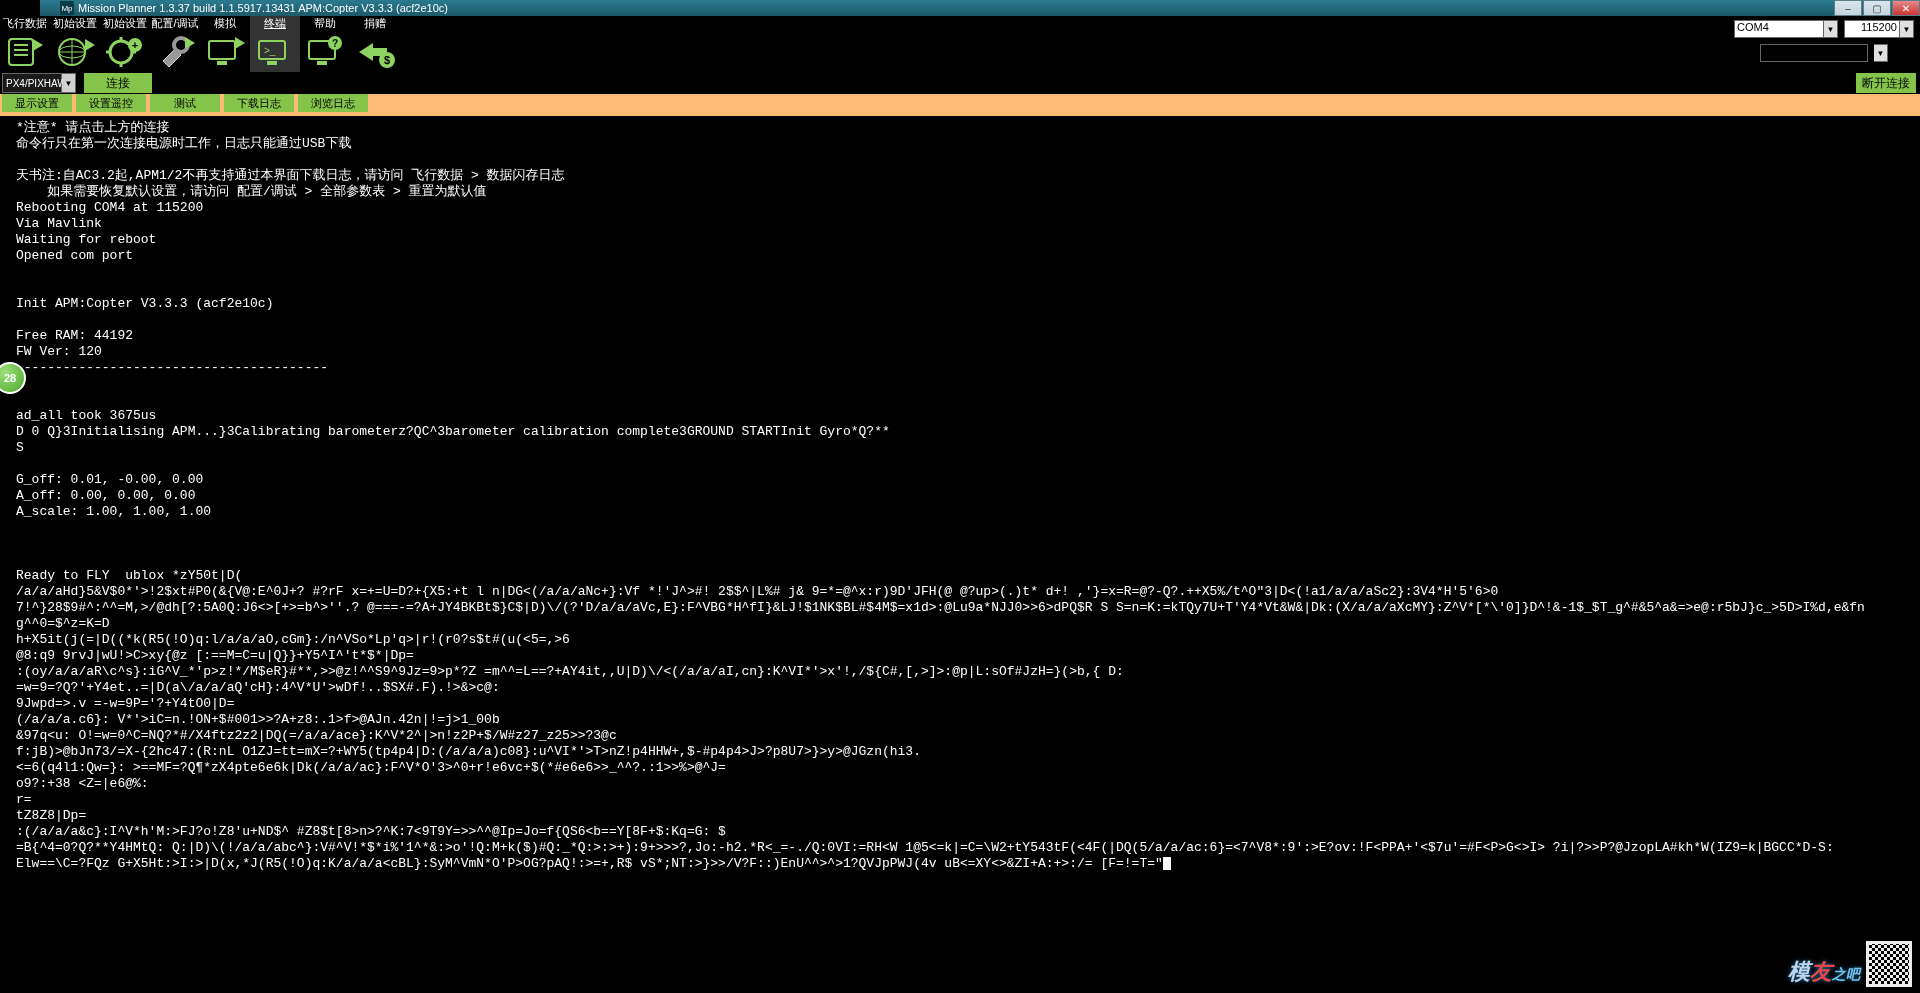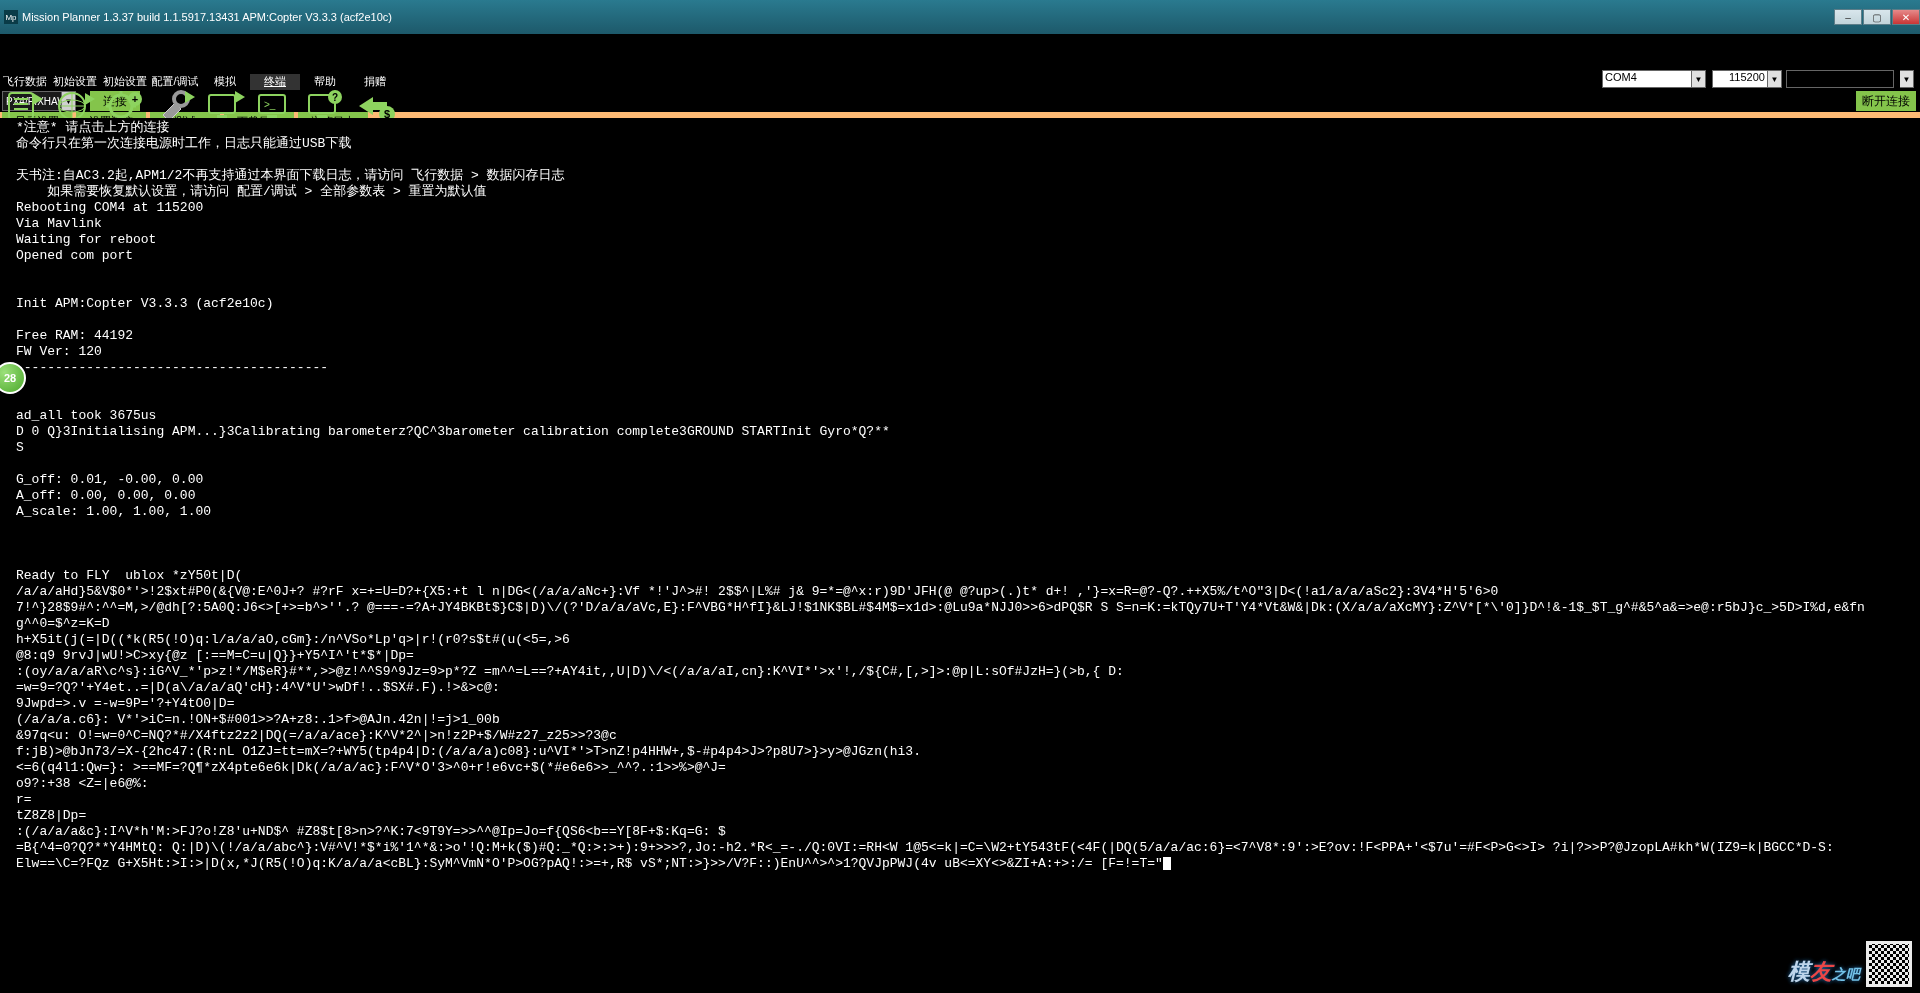--- a/index.html
+++ b/index.html
@@ -1,44 +1,44 @@
 <!DOCTYPE html>
 <html><head>
 <meta charset="utf-8">
 <style>
   * { margin:0; padding:0; box-sizing:border-box; font-family:"Microsoft YaHei",Arial,sans-serif; }
   body { width:1920px; height:993px; background:#000; overflow:hidden; position:relative; }
   
-  .titlebar { height:34px; background:linear-gradient(#2a7a8f,#1d596a); display:flex; align-items:center; color:#fff; font-size:11px; padding-left:4px; }
+  .titlebar { height:16px; background:linear-gradient(#2a7a8f,#1d596a); display:flex; align-items:center; color:#fff; font-size:11px; padding-left:20px;margin-left:40px; }
   .titlebar .icon { width:14px; height:14px; background:#0a3b47; margin-right:4px; display:flex; align-items:center; justify-content:center; font-size:8px;}
   .titlebar .spacer { flex:1; }
   .winbtn { width:28px; height:16px; margin-left:1px; background:linear-gradient(#d8e6ec,#c2d4da); border:1px solid #5d7d88; display:flex; align-items:center; justify-content:center; font-size:10px; color:#333;}
   .winbtn.close { background:linear-gradient(#e68a8a,#c93535); color:#fff;}
   
   .menubar { height:56px; background:#000; display:flex; }
-  .menucell { width:50px; display:flex; flex-direction:column; align-items:center; color:#fff; font-size:11px; padding-top:1px; position:relative;margin-top:40px;}
+  .menucell { width:50px; display:flex; flex-direction:column; align-items:center; color:#fff; font-size:11px; padding-top:1px; position:relative;}
   .menucell .label { height:15px; line-height:13px;}
   .menucell .iconwrap { width:46px; height:38px; display:flex; align-items:center; justify-content:center; margin-top:1px;}
   .menucell.active { background:#333; }
   .menucell.active .label { text-decoration:underline; }
   .menuspacer { flex:1; }
-  .rightctl { display:flex; align-items:flex-end; padding:4px 6px 0 0; gap:4px;}
+  .rightctl { display:flex; flex-direction:column; align-items:center; padding:4px 6px 0 0; gap:4px;}
   .rightrow { display:flex; gap:6px; }
   .sel { height:18px; background:#fff; border:1px solid #666; font-size:11px; padding:0 2px;}
   .sel.port { width:90px; }
   .sel.baud { width:56px;padding-left:16px; }
   .sel.drop { width:14px; background:#e0e0e0; border-left:none; display:flex; align-items:center; justify-content:center; font-size:8px;}
   .blackbar { width:108px; height:18px; background:#000; border:1px solid #666;}
   
   .connrow { height:22px; background:#000; display:flex; align-items:center; padding-left:2px; gap:2px;}
   .combo { height:20px; display:flex; }
   .combo .val { width:60px; background:#1a1a1a; color:#fff; border:1px solid #666; font-size:10px; display:flex; align-items:center; padding:0 3px;}
   .combo .arr { width:14px; background:#d0d0d0; border:1px solid #666; border-left:none; display:flex; align-items:center; justify-content:center; font-size:8px;}
   .greenbtn { height:20px; background:#84c44b; color:#000; font-size:12px; display:flex; align-items:center; justify-content:center; border:none;}
-  .greenbtn.connect { width:50px; margin-left:12px;}
+  .greenbtn.connect { width:68px; margin-left:6px;}
   .bigright { margin-left:auto; margin-right:4px; width:60px;}
   
   .subrow { height:22px; background:#fdba74; display:flex; gap:4px; padding-left:2px; }
   .subbtn { width:70px; height:18px; background:#84c44b; color:#000; font-size:11px; display:flex; align-items:center; justify-content:center;}
   
   .terminal { position:absolute; left:0; right:0; top:118px; bottom:0; background:#000; color:#fff; font-family:"NSimSun","SimSun","Courier New",monospace; font-size:13px; line-height:16px; padding:2px 16px; white-space:pre; overflow:hidden;}
   .terminal .cursor { display:inline-block; width:8px; height:13px; background:#fff; vertical-align:middle;}
   
   .badge { position:absolute; left:-6px; top:362px; width:32px; height:32px; border-radius:50%; background:radial-gradient(circle at 30% 30%,#9be07a,#4ca82c); border:2px solid #fff; color:#fff; font-size:11px; display:flex; align-items:center; justify-content:center; font-weight:bold;}
   

